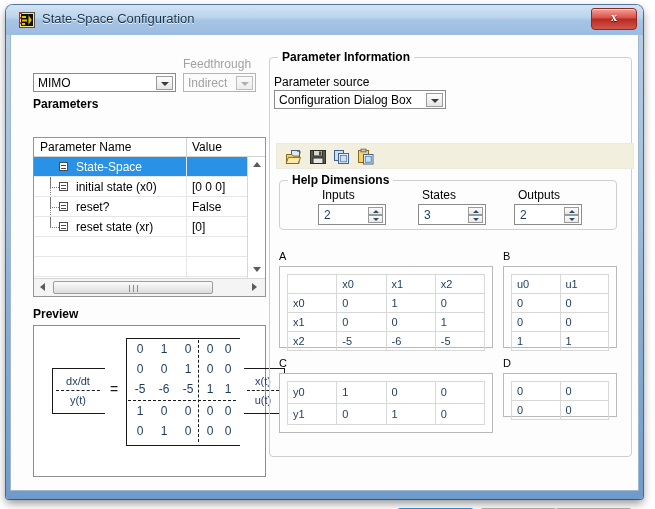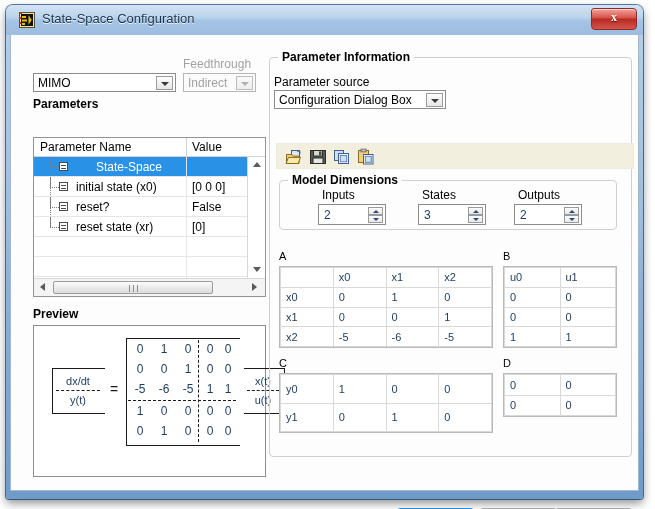--- a/index.html
+++ b/index.html
@@ -110,21 +110,21 @@
   .trow .nm{position:absolute;left:42px;top:3px;font-size:12px;white-space:nowrap;}
   .trow .vl{position:absolute;left:158px;top:3px;font-size:12px;white-space:nowrap;}
   .trow .colsep{position:absolute;left:152px;top:0;width:1px;height:100%;background:#e6e6e6;}
   .trow .node{
     position:absolute;left:25px;top:5px;width:9px;height:9px;
     box-sizing:border-box;border:1px solid #4a4a4a;background:#fff;
   }
   .trow .node::before{content:"";position:absolute;left:1px;top:2px;width:5px;height:1px;background:#4a4a4a;}
   .trow .node::after{content:"";position:absolute;left:1px;top:5px;width:5px;height:1px;background:#4a4a4a;}
   .trow.sel{background:#2a92e6;}
-  .trow.sel .nm,.trow.sel .vl{color:#fff;margin-left:20px;}
+  .trow.sel .nm,.trow.sel .vl{color:#fff;}
   .trow .tline{
     position:absolute;left:16px;top:0;width:8px;height:10px;
     border-left:1px dotted #7b7b7b;border-bottom:1px dotted #7b7b7b;
   }
   .vstem{position:absolute;left:16px;top:8px;width:1px;height:62px;border-left:1px dotted #7b7b7b;}
 
   .vscroll{
     position:absolute;right:0;top:19px;width:18px;height:121px;
     box-sizing:border-box;background:#fff;border-left:1px solid #d7d7d7;
   }
@@ -213,21 +213,21 @@
   .spin .btns .b.up{top:0;}
   .spin .btns .b.dn{top:8px;}
   .spin .btns .b::after{
     content:"";position:absolute;left:3.5px;
     border-left:3px solid transparent;border-right:3px solid transparent;
   }
   .spin .btns .b.up::after{top:1.5px;border-bottom:3px solid #2c4c6e;}
   .spin .btns .b.dn::after{top:1.5px;border-top:3px solid #2c4c6e;}
 
   
-  .mtx{position:absolute;box-sizing:border-box;border:1px solid #b9b9b9;background:#fff;padding:0;}
+  .mtx{position:absolute;box-sizing:border-box;border:1px solid #b9b9b9;background:#fff;padding:7px;}
   .mtx table{border-collapse:collapse;width:100%;height:100%;table-layout:fixed;}
   .mtx td{
     border:1px solid #d8d8d8;
     font-size:11px;color:#1b3a5c;
     padding:0 0 0 5px;
     height:18px;
     white-space:nowrap;
     overflow:hidden;
   }
   .mtx td.hdr{color:#1b3a5c;}
@@ -456,21 +456,21 @@
         <svg width="18" height="18" viewBox="0 0 18 18">
           <rect x="1.5" y="2.5" width="10" height="12" fill="#f3d272" stroke="#8a6a1d"></rect>
           <rect x="4" y="1.2" width="5" height="2.6" fill="#cfcfcf" stroke="#6e6e6e"></rect>
           <rect x="6.5" y="6.5" width="9.5" height="9.5" fill="#ffffff" stroke="#3f6291"></rect>
           <rect x="8.3" y="8.3" width="6" height="6" fill="#cfe0f2" stroke="#5a81b3"></rect>
         </svg>
       </span>
     </div>
 
     <div class="group" style="left:268px;top:145px;width:338px;height:50px;">
-      <span class="gtitle">Model Dimensions</span>
+      <span class="gtitle">Help Dimensions</span>
     </div>
 
     <span class="lbl" style="position:absolute;left:311px;top:153px;">Inputs</span>
     <div class="spin" style="left:307px;top:169px;">
       <span class="v">2</span>
       <span class="btns">
         <span class="b up"></span>
         <span class="b dn"></span>
       </span>
     </div>

